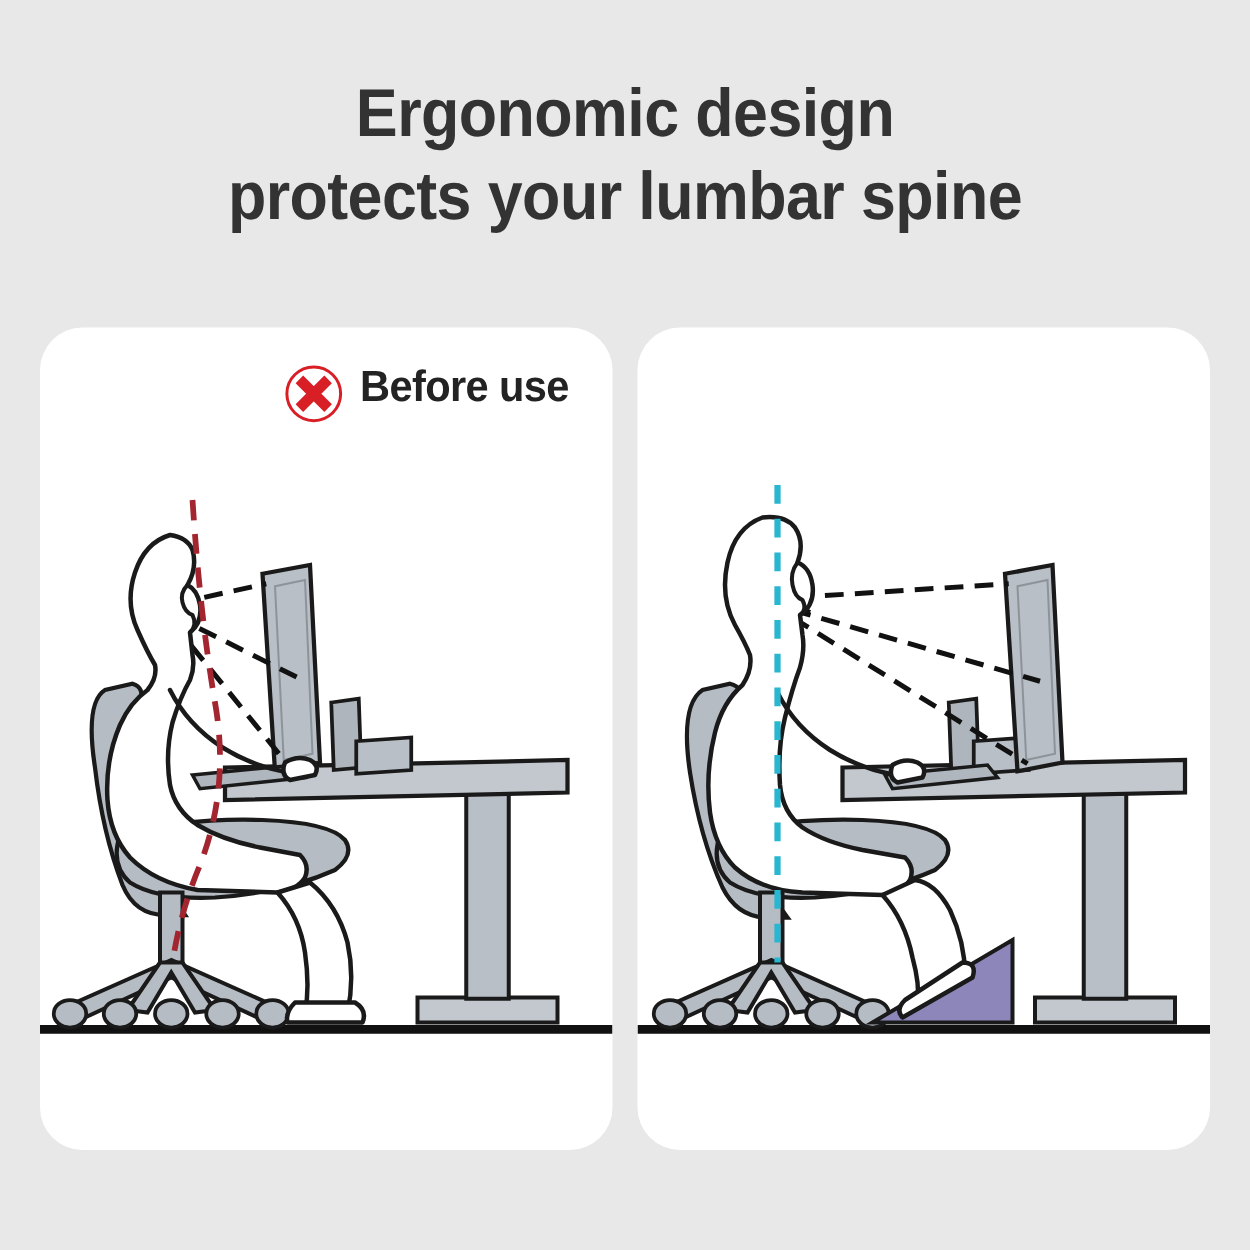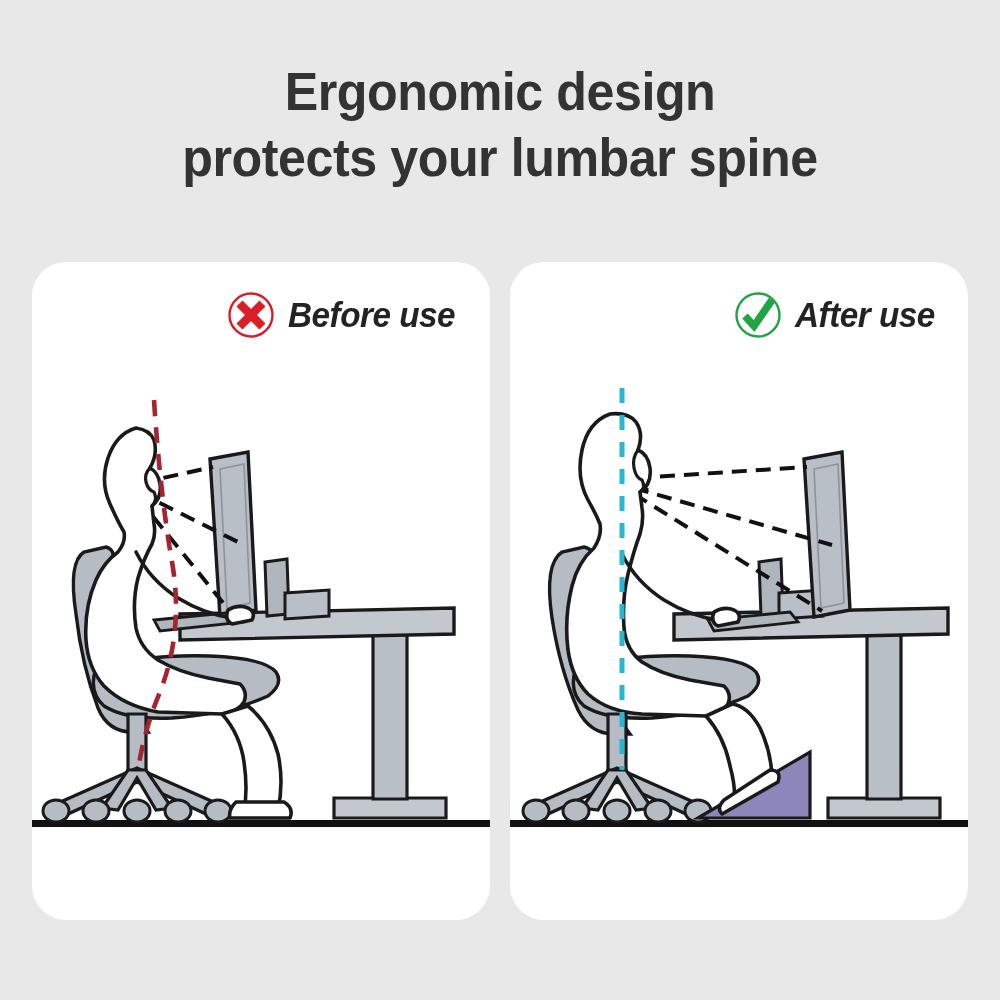--- a/index.html
+++ b/index.html
@@ -38,23 +38,21 @@
   }
   .card.left{left:32px;width:458px;}
   .card.right{left:510px;width:458px;}
 
   
   .card-header{
     position:absolute;
     top:28px;
     right:26px;
     display:flex;
-    align-items:center;
     gap:12px;
-    font-style:italic;
   }
   .badge-icon{width:50px;height:50px;flex:0 0 auto;display:block;}
   .header-label{
     font-size:35px;
     font-weight:bold;
     color:#232323;
     letter-spacing:-0.5px;
     white-space:nowrap;
     font-family:"Liberation Sans", sans-serif;
     transform:scaleX(0.95);
@@ -177,27 +175,20 @@
 
         <path d="M204 540 Q196 548 198 556 L258 556 Q262 546 252 540 Z"></path>
       </g>
 
       <path d="M122 138 Q128 230 140 300 Q152 368 128 430 Q112 468 106 508" fill="none" stroke="#a3252f" stroke-width="4.6" stroke-dasharray="16 11" stroke-linecap="butt"></path>
     </svg>
   </div>
 
   <div class="card right">
 
-    <div class="card-header">
-      <svg class="badge-icon" viewBox="0 0 50 50">
-        <circle cx="25" cy="25" r="21.5" fill="none" stroke="#22a445" stroke-width="2.4"></circle>
-        <path d="M12 26 L21 36 L39 10" fill="none" stroke="#22a445" stroke-width="7.5" stroke-linecap="butt" stroke-linejoin="miter"></path>
-      </svg>
-      <span class="header-label">After use</span>
-    </div>
 
     <svg class="scene" viewBox="0 0 458 658">
 
       <rect x="-2" y="558" width="462" height="7" fill="#111111"></rect>
 
       <g>
         <path d="M318 536 L430 536 L430 556 L318 556 Z" fill="#c3c8ce" stroke="#1a1a1a" stroke-width="3.2"></path>
         <path d="M357 370 L391 370 L391 537 L357 537 Z" fill="#b9bfc6" stroke="#1a1a1a" stroke-width="3.2"></path>
         <path d="M164 352 L438 346 L438 372 L164 378 Z" fill="#c3c8ce" stroke="#1a1a1a" stroke-width="3.4"></path>
       </g>

